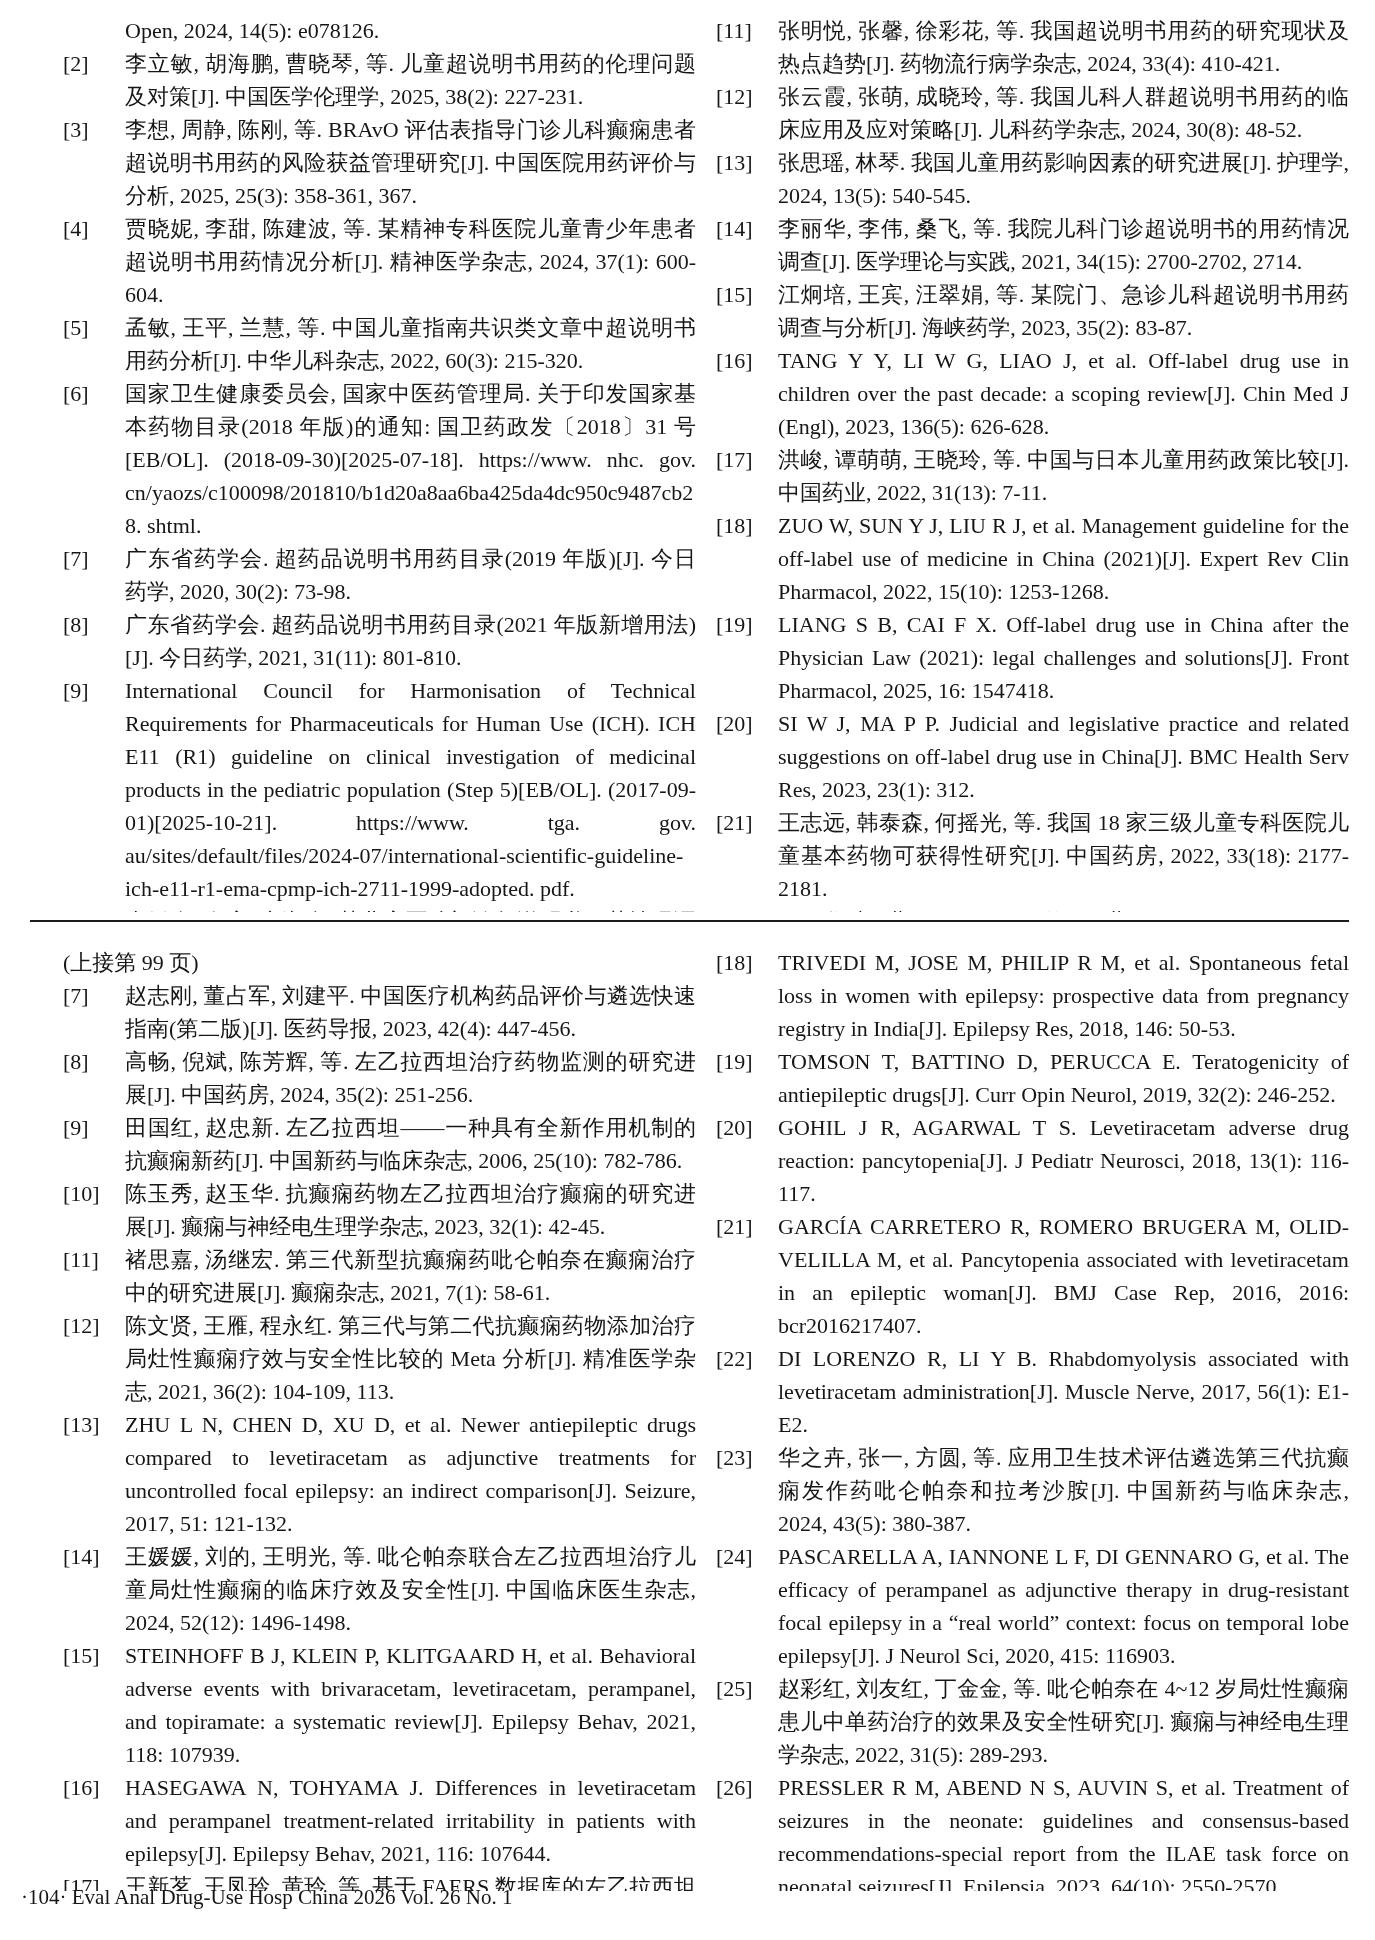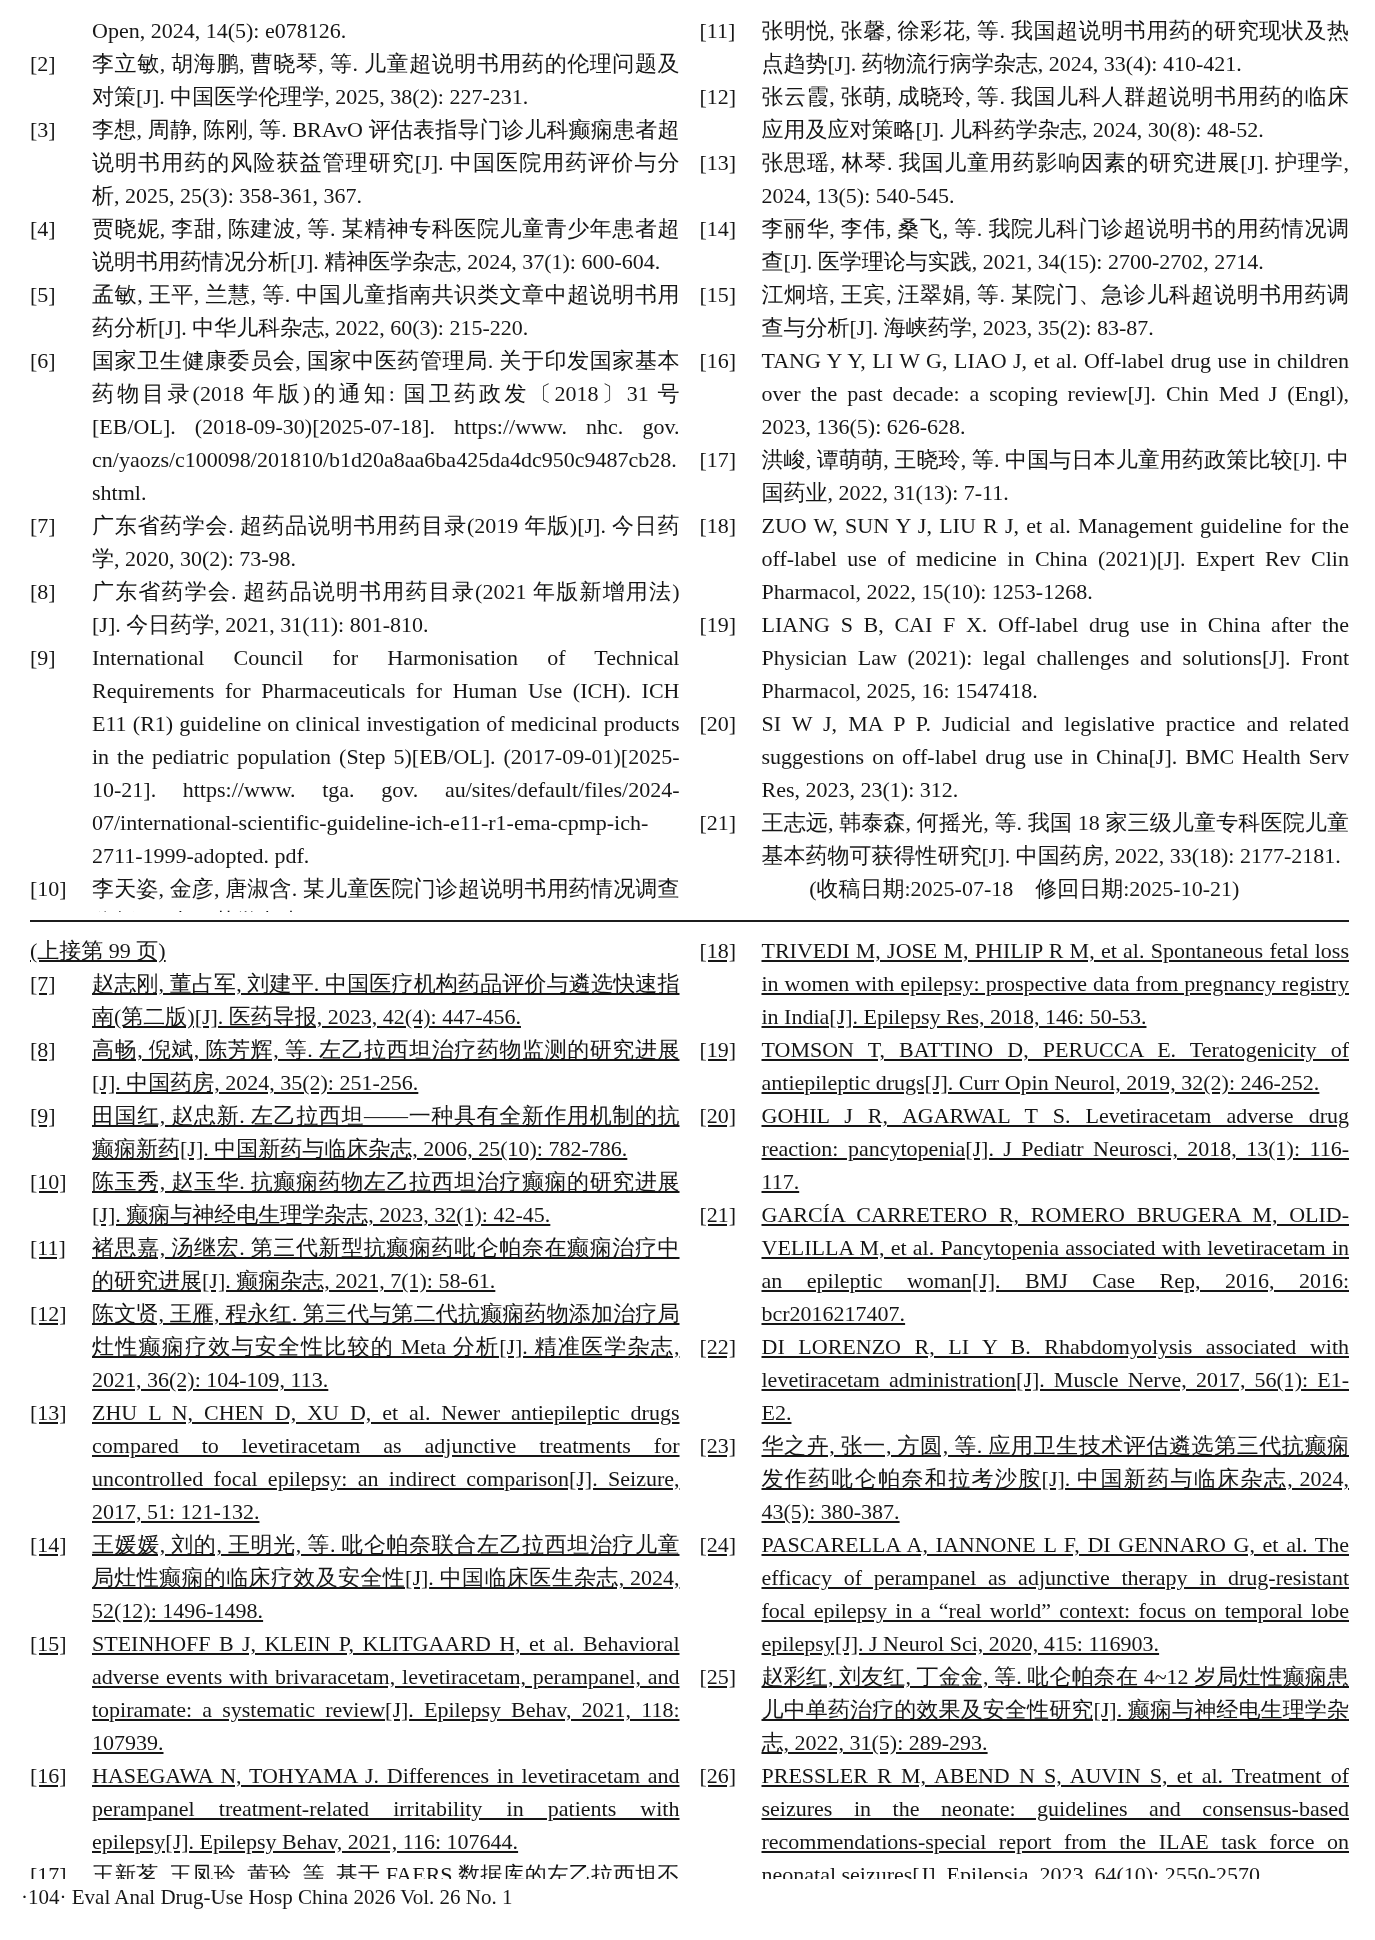--- a/index.html
+++ b/index.html
@@ -15,35 +15,35 @@
     color: #161616;
     overflow: hidden;
   }
   .page {
     padding: 14px 26px 0 30px;
     box-sizing: border-box;
   }
   .section {
     display: flex;
     gap: 20px;
+    margin-left: 33px;
   }
   .section-top {
     height: 898px;
     overflow: hidden;
   }
   .divider {
     border: none;
     border-top: 2px solid #1c1c1c;
     margin: 8px 0 0 0;
   }
   .section-bottom {
-    padding-top: 12px;
+    padding-top: 24px;
     height: 945px;
     overflow: hidden;
-    text-decoration: underline;
   }
   .col {
     flex: 1 1 0;
     min-width: 0;
     font-size: 22px;
     line-height: 33px;
   }
   .ref {
     display: flex;
     align-items: flex-start;
@@ -95,21 +95,21 @@
           <div class="ref">
             <span class="ref-num">[3]</span>
             <span class="ref-text">李想, 周静, 陈刚, 等. BRAvO 评估表指导门诊儿科癫痫患者超说明书用药的风险获益管理研究[J]. 中国医院用药评价与分析, 2025, 25(3): 358-361, 367.</span>
           </div>
           <div class="ref">
             <span class="ref-num">[4]</span>
             <span class="ref-text">贾晓妮, 李甜, 陈建波, 等. 某精神专科医院儿童青少年患者超说明书用药情况分析[J]. 精神医学杂志, 2024, 37(1): 600-604.</span>
           </div>
           <div class="ref">
             <span class="ref-num">[5]</span>
-            <span class="ref-text">孟敏, 王平, 兰慧, 等. 中国儿童指南共识类文章中超说明书用药分析[J]. 中华儿科杂志, 2022, 60(3): 215-220.</span>
+            <span class="ref-text">孟敏, 王平, 兰慧, 等. 中国儿童指南共识类文章中超说明书用药分析[J]. 中华儿科杂志, 2022, 60(3): 215-320.</span>
           </div>
           <div class="ref">
             <span class="ref-num">[6]</span>
             <span class="ref-text">国家卫生健康委员会, 国家中医药管理局. 关于印发国家基本药物目录(2018 年版)的通知: 国卫药政发〔2018〕31 号[EB/OL]. (2018-09-30)[2025-07-18]. https://www. nhc. gov. cn/yaozs/c100098/201810/b1d20a8aa6ba425da4dc950c9487cb28. shtml.</span>
           </div>
           <div class="ref">
             <span class="ref-num">[7]</span>
             <span class="ref-text">广东省药学会. 超药品说明书用药目录(2019 年版)[J]. 今日药学, 2020, 30(2): 73-98.</span>
           </div>
           <div class="ref">

